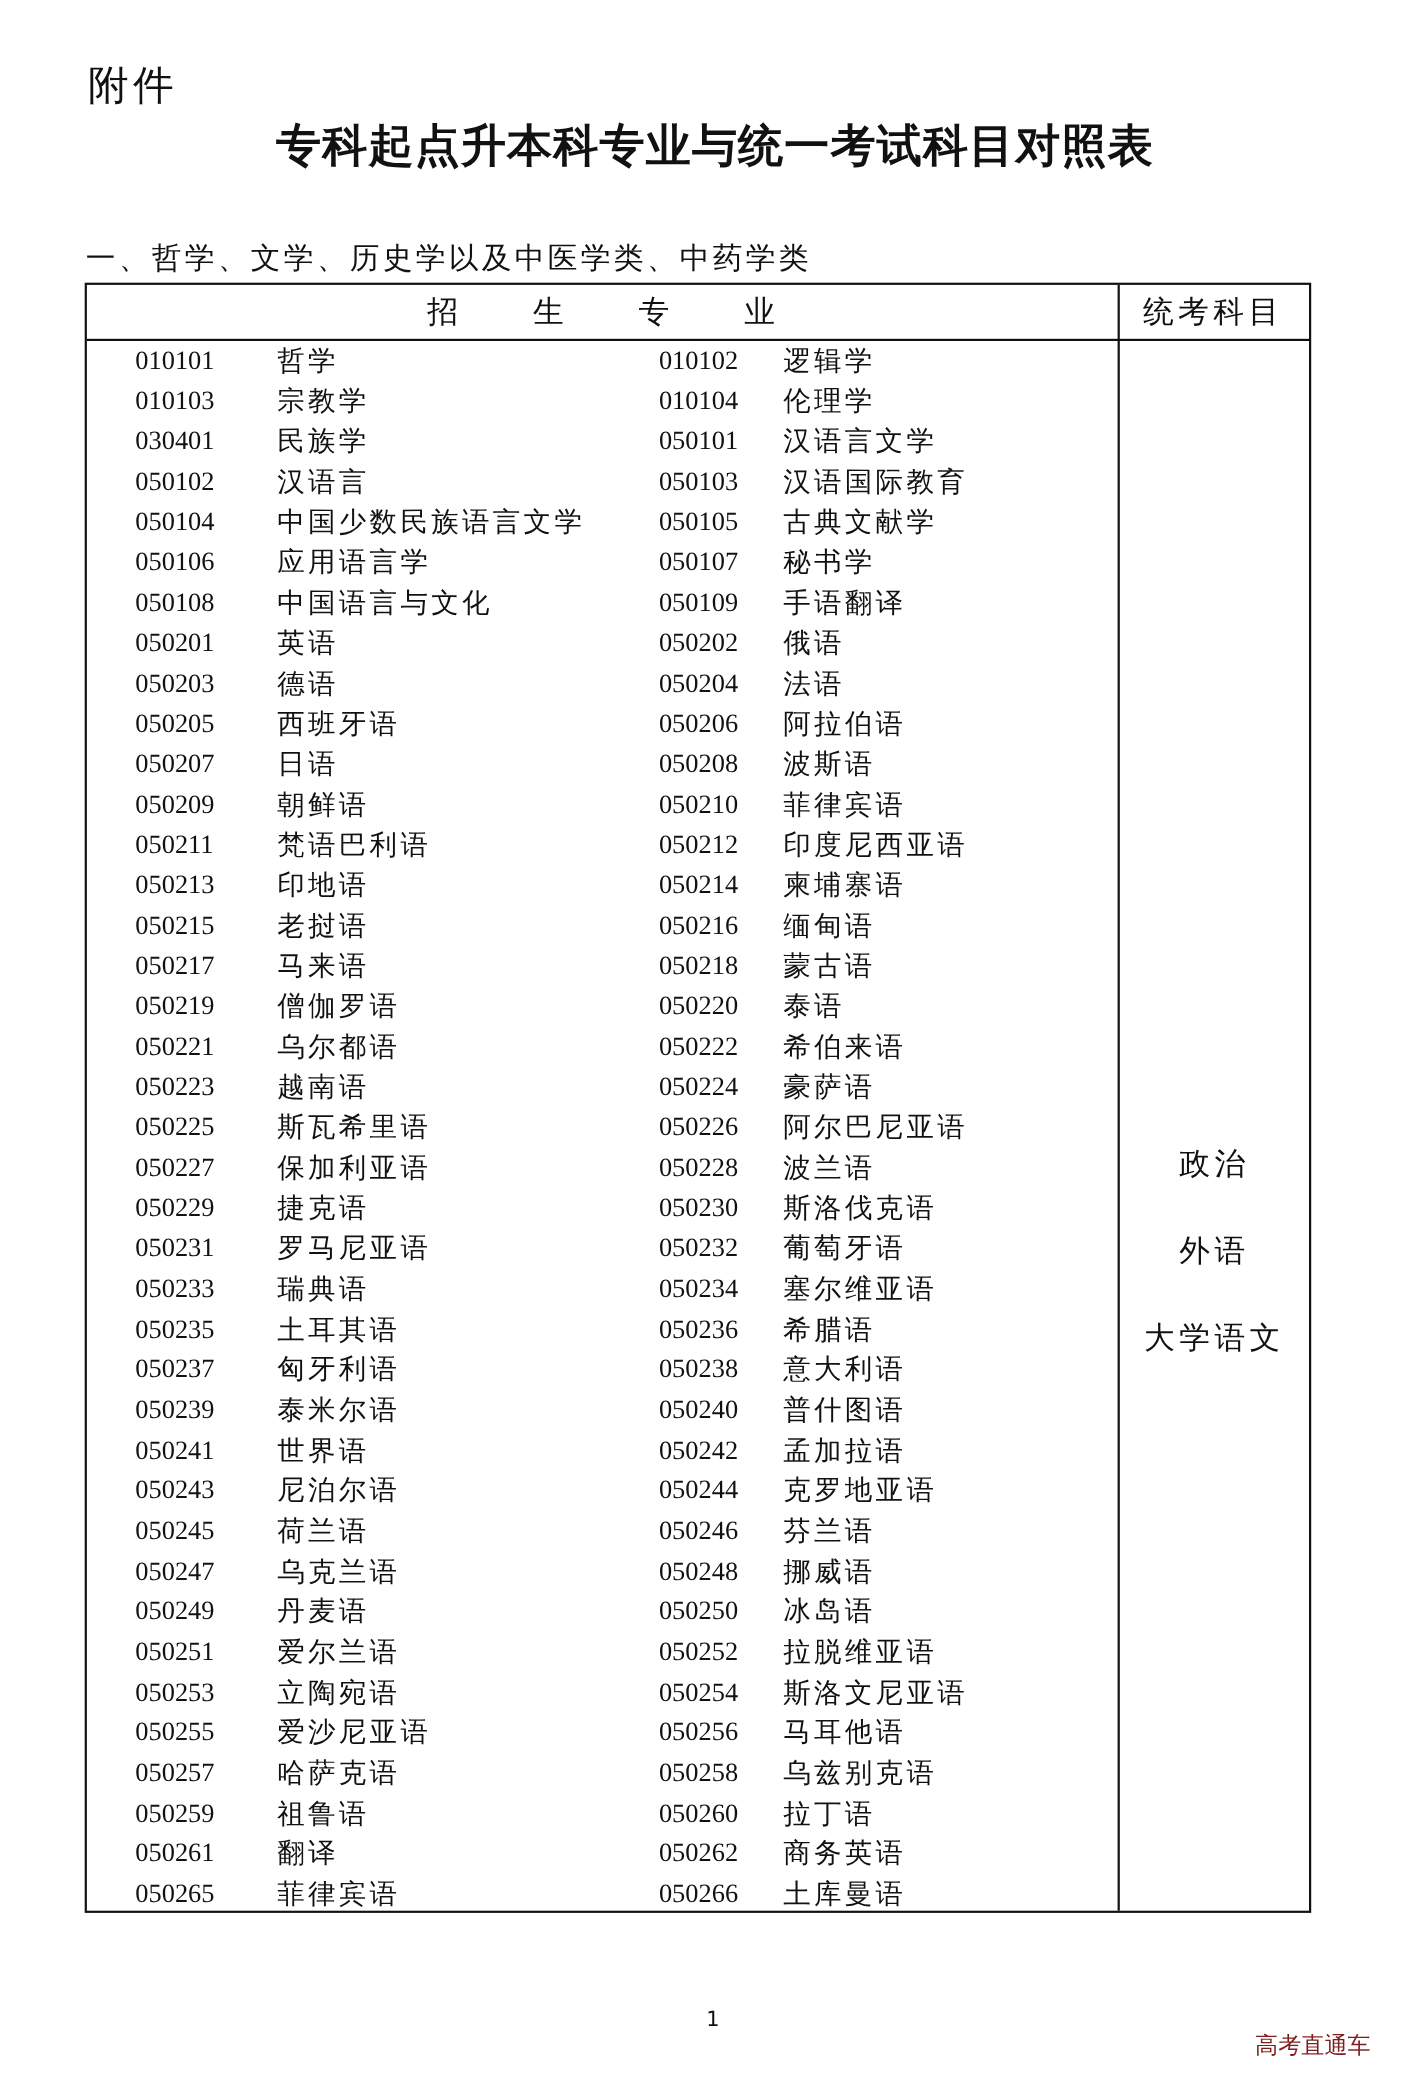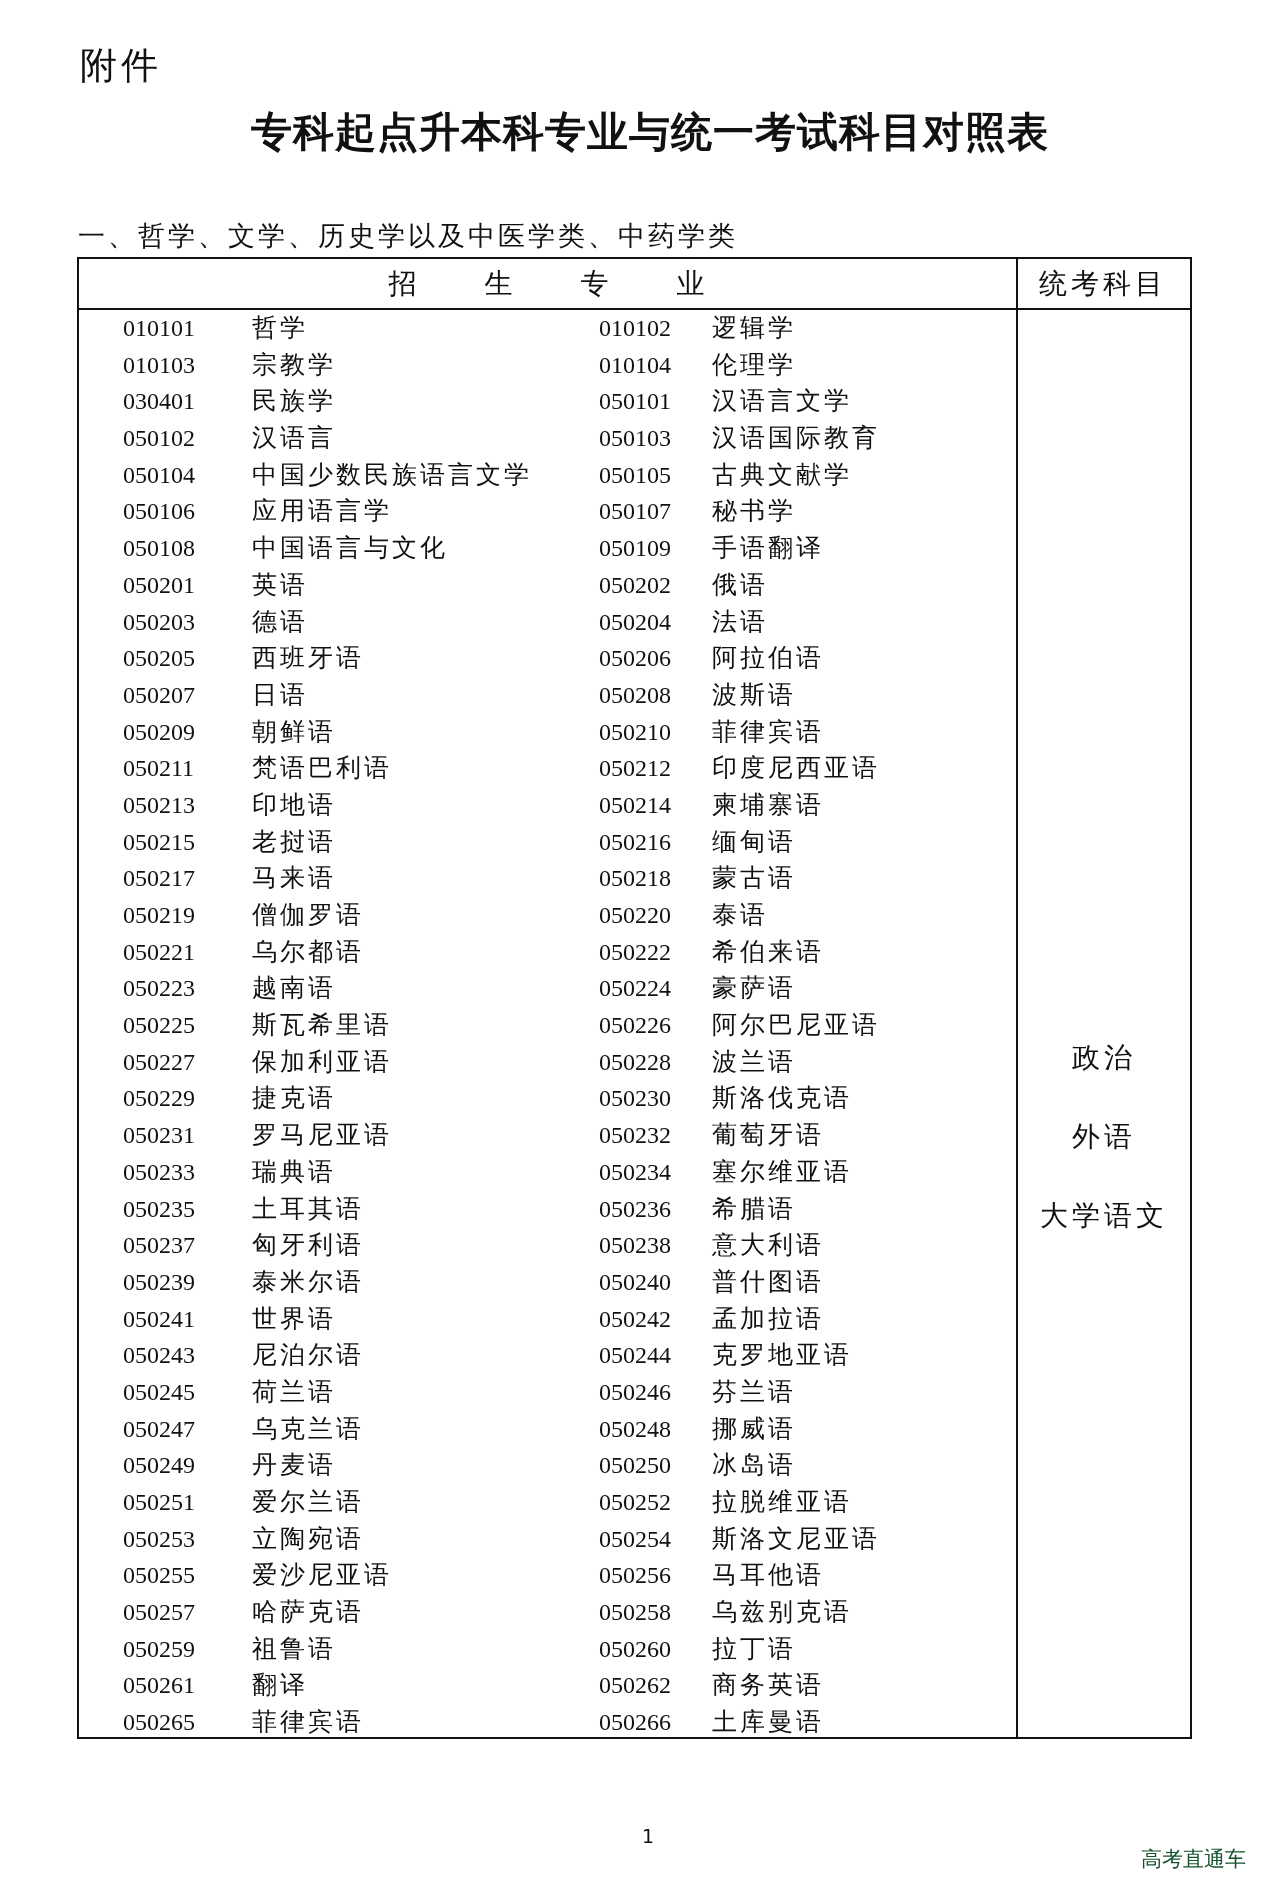--- a/index.html
+++ b/index.html
@@ -1,21 +1,21 @@
 <!DOCTYPE html>
 <html><head>
 <meta charset="utf-8">
 <style>
   html, body { margin: 0; padding: 0; background: #ffffff; }
   body {
     width: 1280px; height: 1897px; position: relative; overflow: hidden;
     font-family: "DejaVu Serif", "Liberation Serif", serif; color: #111;
   }
   .annex {
-    position: absolute; left: 80px; top: 44px;
+    position: absolute; left: 80px; top: 56px;
     font-size: 37px; letter-spacing: 4px; line-height: 44px;
     font-family: Liberation Sans, sans-serif; font-weight: 300;
   }
   .title {
     position: absolute; left: 0; width: 1300px; top: 106px; text-align: center;
     font-size: 41px; font-weight: bold; line-height: 52px;
     font-family: "DejaVu Sans", sans-serif; letter-spacing: 1px;
   }
   .section {
     position: absolute; left: 78px; top: 219px;
@@ -71,21 +71,21 @@
     position: absolute; left: 0; right: 0; text-align: center;
     font-size: 28px; letter-spacing: 4px;
     font-family: Liberation Mono, monospace; font-weight: 300;
   }
   .page-num {
     position: absolute; left: 642px; top: 1825px;
     font-size: 19px; font-family: "DejaVu Sans", sans-serif;
   }
   .watermark {
     position: absolute; left: 1141px; top: 1845px;
-    font-size: 21px; color: #14532d; font-family: "DejaVu Sans", sans-serif; letter-spacing: 0px;
+    font-size: 21px; color: #7f1d1d; font-family: "DejaVu Sans", sans-serif; letter-spacing: 0px;
   }
 </style>
 </head>
 <body>
 
 <div class="annex">附件</div>
 <div class="title">专科起点升本科专业与统一考试科目对照表</div>
 <div class="section">一、哲学、文学、历史学以及中医学类、中药学类</div>
 
 <div class="table">

